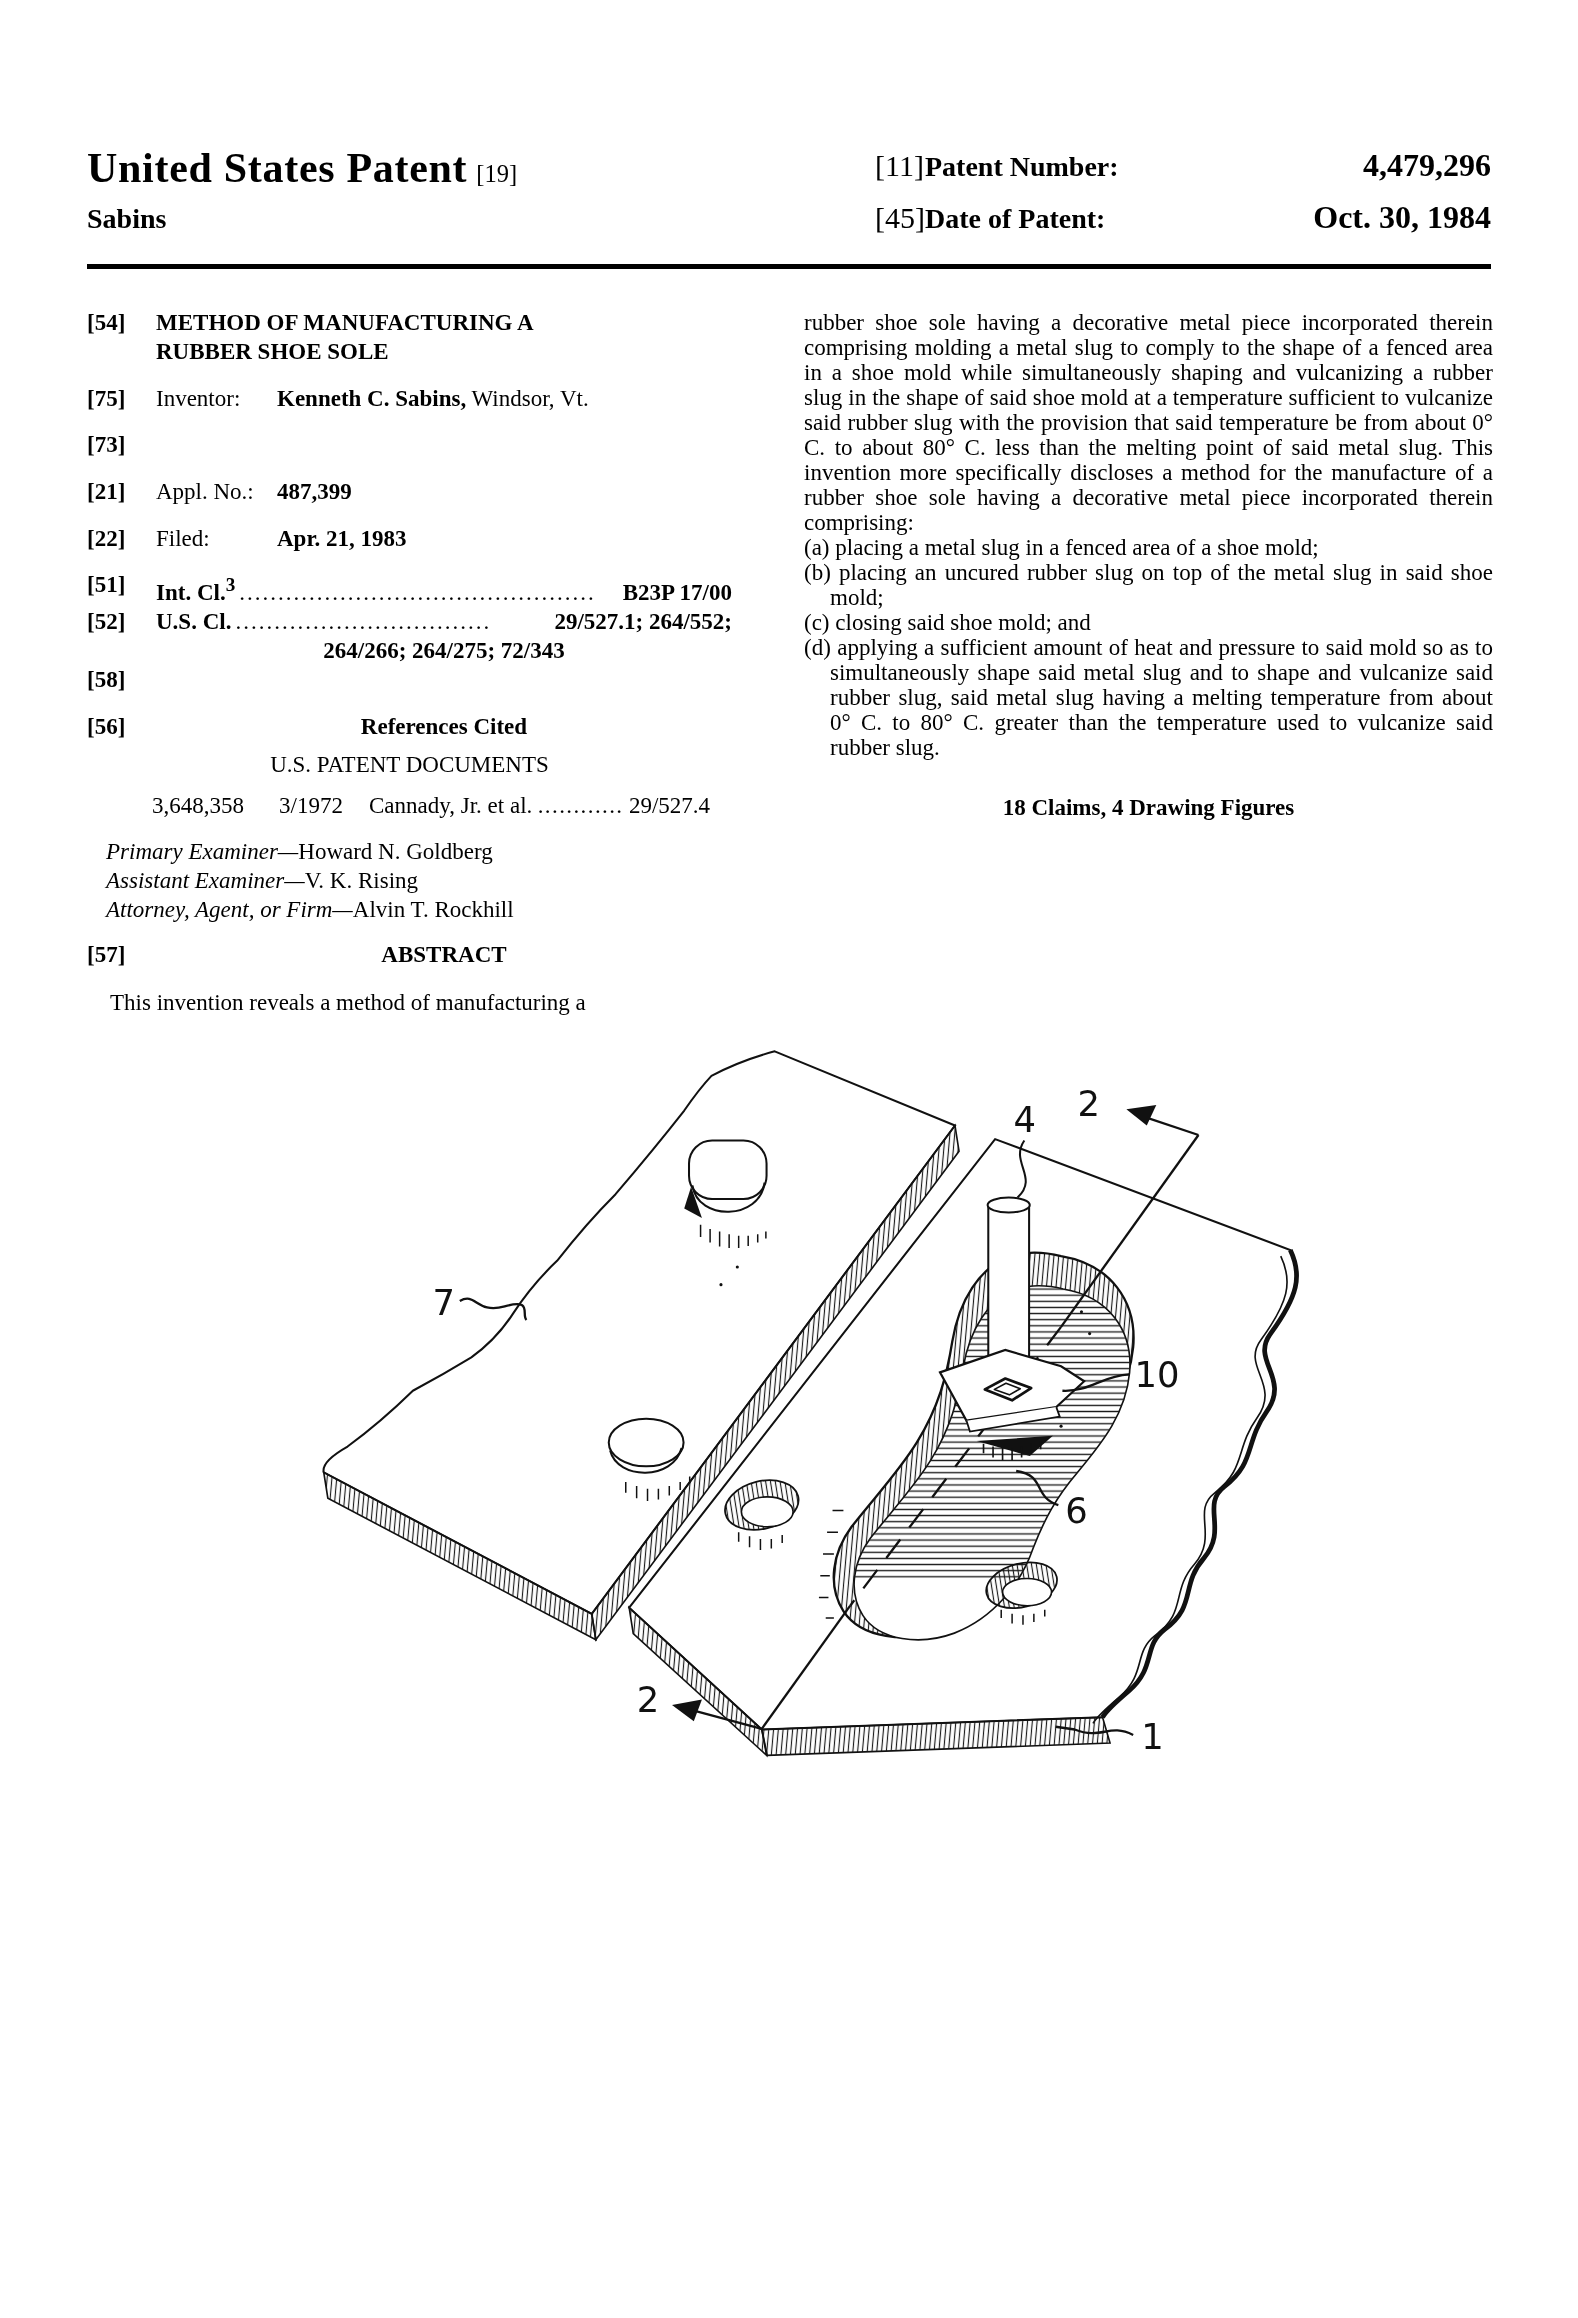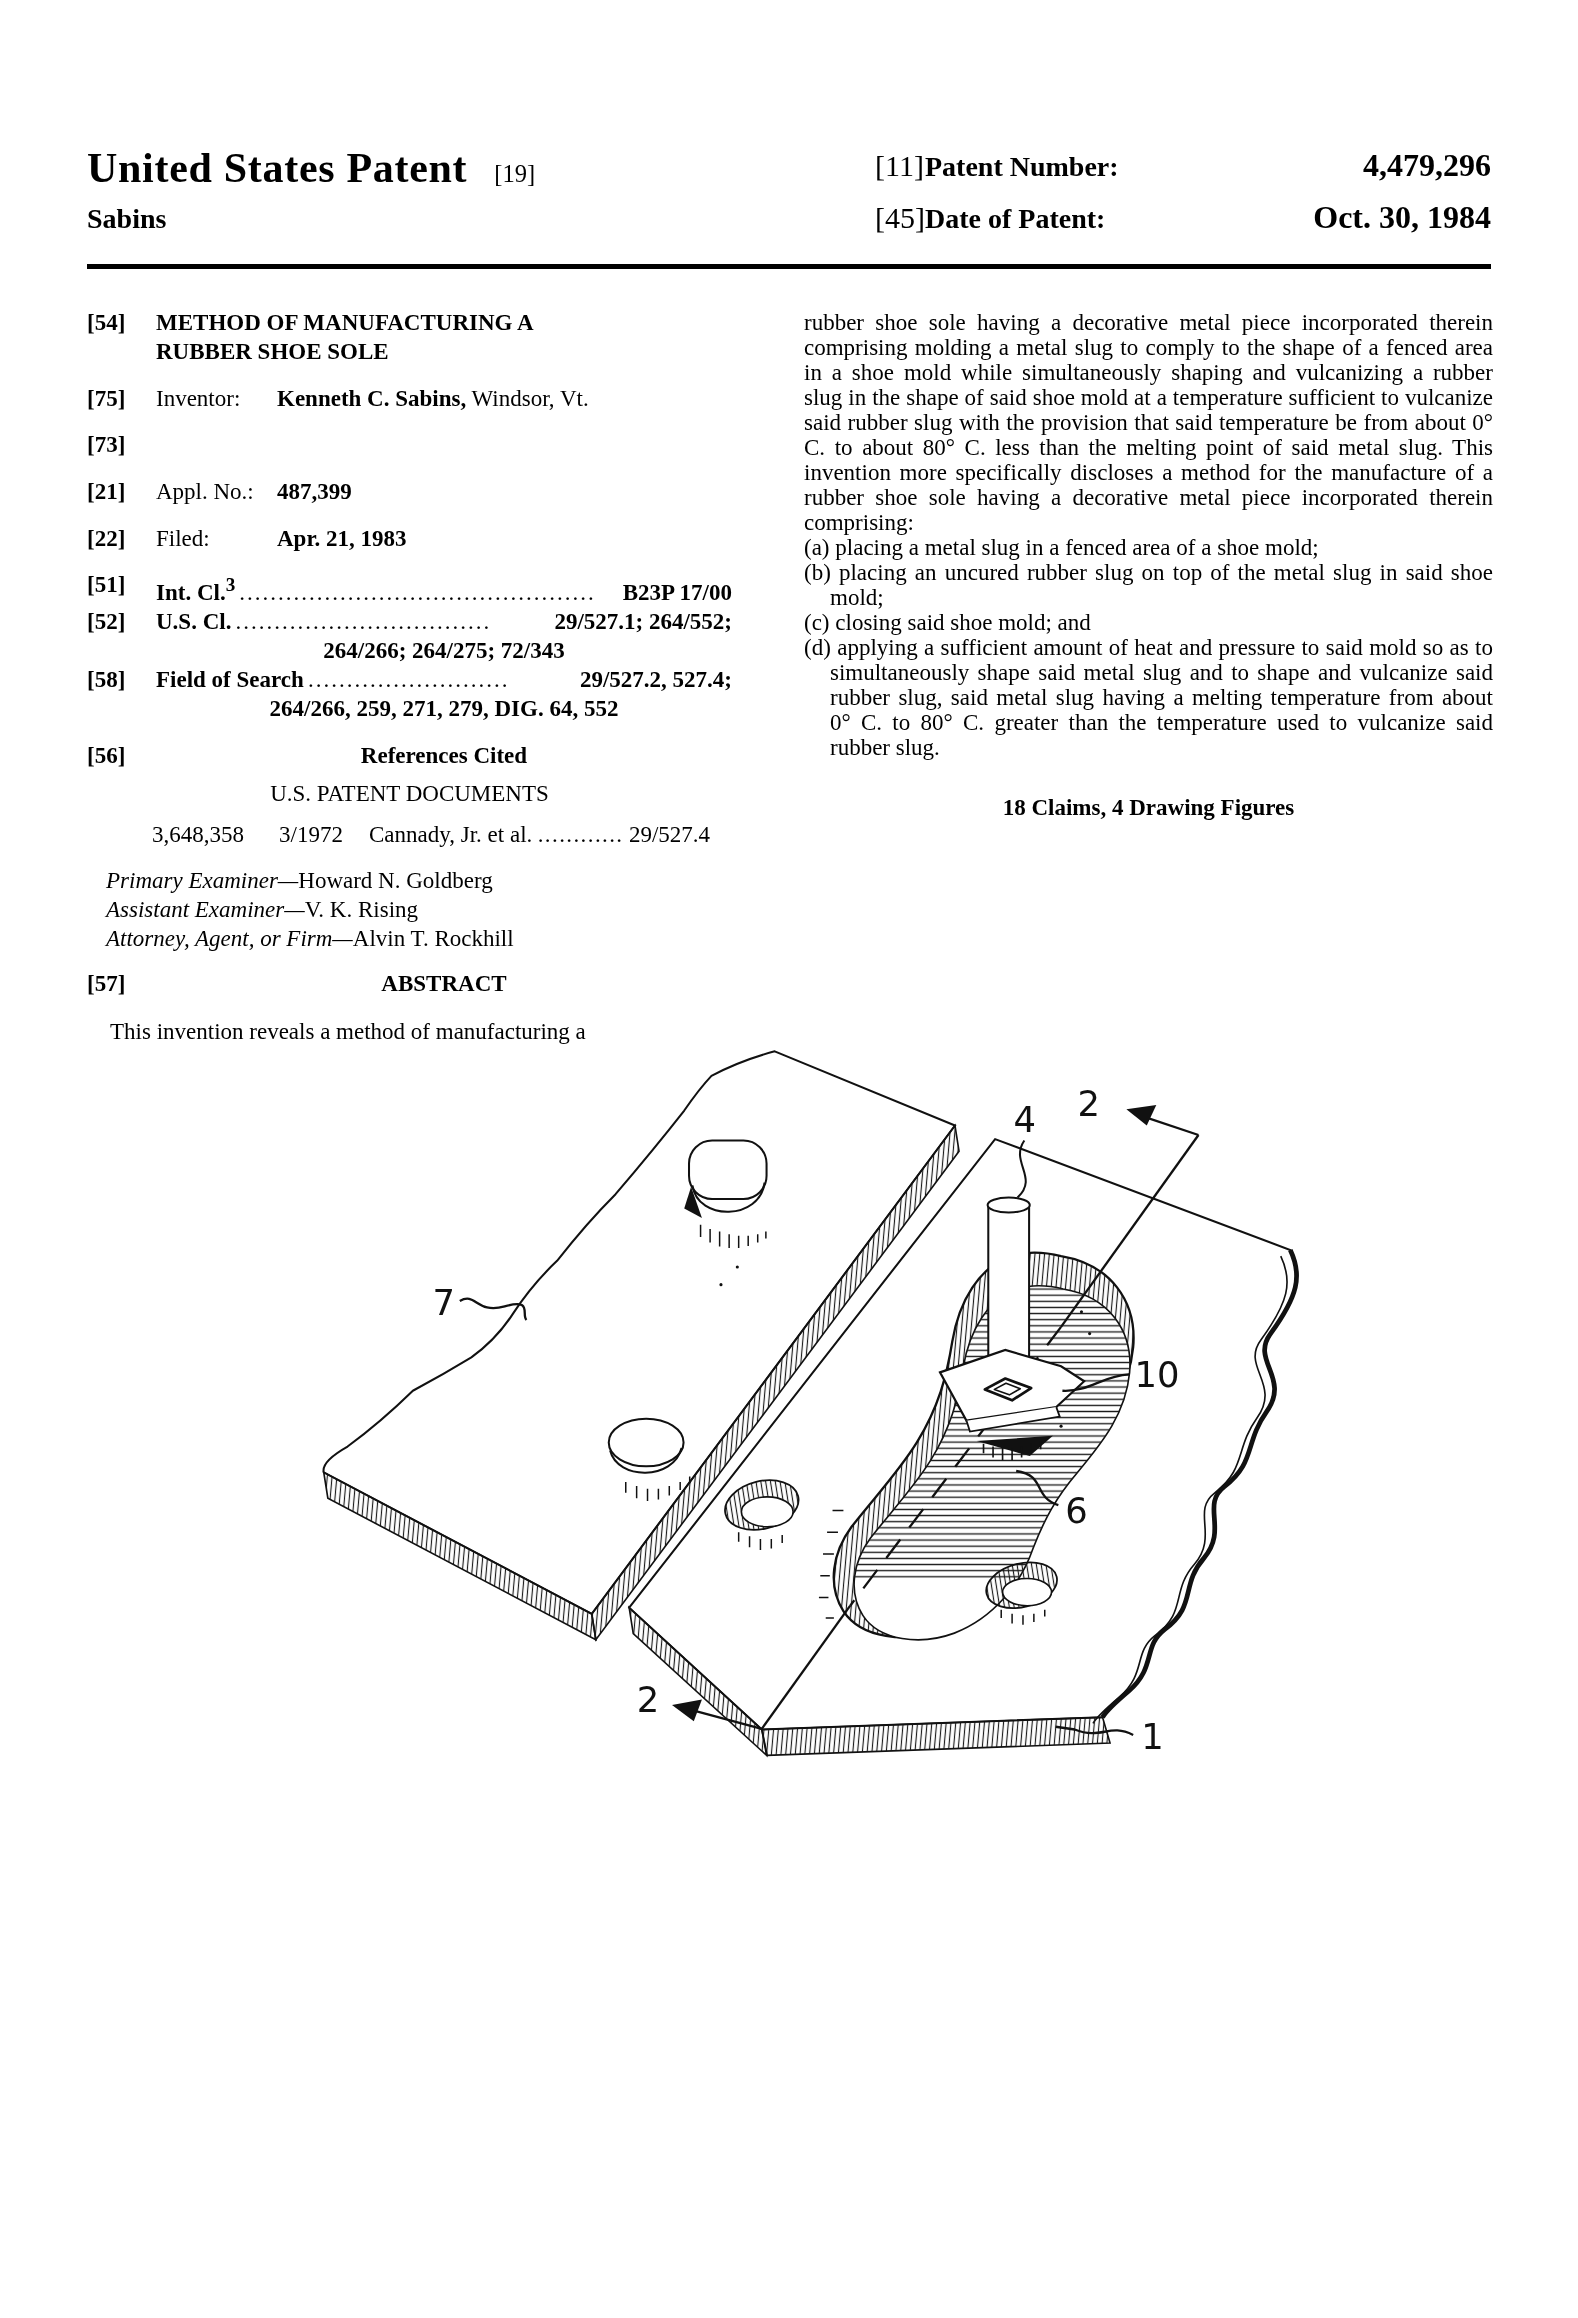--- a/index.html
+++ b/index.html
@@ -4,21 +4,21 @@
 <style>
   html,body{margin:0;padding:0;background:#e8e8e8;}
   .page{
     position:relative;width:1578px;height:2319px;background:#ffffff;
     font-family:"Liberation Serif",serif;color:#000;overflow:hidden;
   }
   
   .hdr{position:absolute;left:87px;top:144px;width:1404px;display:flex;justify-content:space-between;}
   .hdr-title-row{white-space:nowrap;}
   .hdr-title{font-size:42px;font-weight:bold;letter-spacing:0.7px;}
-  .hdr-kind{font-size:24.5px;margin-left:27px;}
+  .hdr-kind{font-size:24.5px;margin-left:9px;}
   .hdr-surname{font-size:28px;font-weight:bold;margin-top:11px;}
   .hdr-right{width:616px;padding-top:2.7px;}
   .hdr-row{display:grid;grid-template-columns:50px 1fr auto;align-items:baseline;margin-bottom:15px;}
   .hdr-bracket{font-size:30px;}
   .hdr-label{font-size:28px;font-weight:bold;}
   .hdr-value{font-size:32px;font-weight:bold;justify-self:end;}
   .rule{position:absolute;left:87px;top:264px;width:1404px;height:4.8px;background:#000;}
   
   .col-left{position:absolute;left:87px;top:308px;width:645px;font-size:23px;line-height:29px;}
   .row{display:grid;grid-template-columns:69px 1fr;}
@@ -126,28 +126,20 @@
           <span class="bold">U.S. Cl.</span>
           <span class="ldots">.................................</span>
           <span class="lval">29/527.1; 264/552;</span>
         </span>
         <div class="contline">264/266; 264/275; 72/343</div>
       </span>
     </div>
 
     <div class="row mb26">
       <span class="code">[58]</span>
-      <span>
-        <span class="leader">
-          <span class="bold">Field of Search</span>
-          <span class="ldots">..........................</span>
-          <span class="lval">29/527.2, 527.4;</span>
-        </span>
-        <div class="contline">264/266, 259, 271, 279, DIG. 64, 552</div>
-      </span>
     </div>
 
     <div class="row mb14">
       <span class="code">[56]</span>
       <span class="center bold">References Cited</span>
     </div>
 
     <div class="center mb18">U.S. PATENT DOCUMENTS</div>
 
     <div class="citation mb24">

